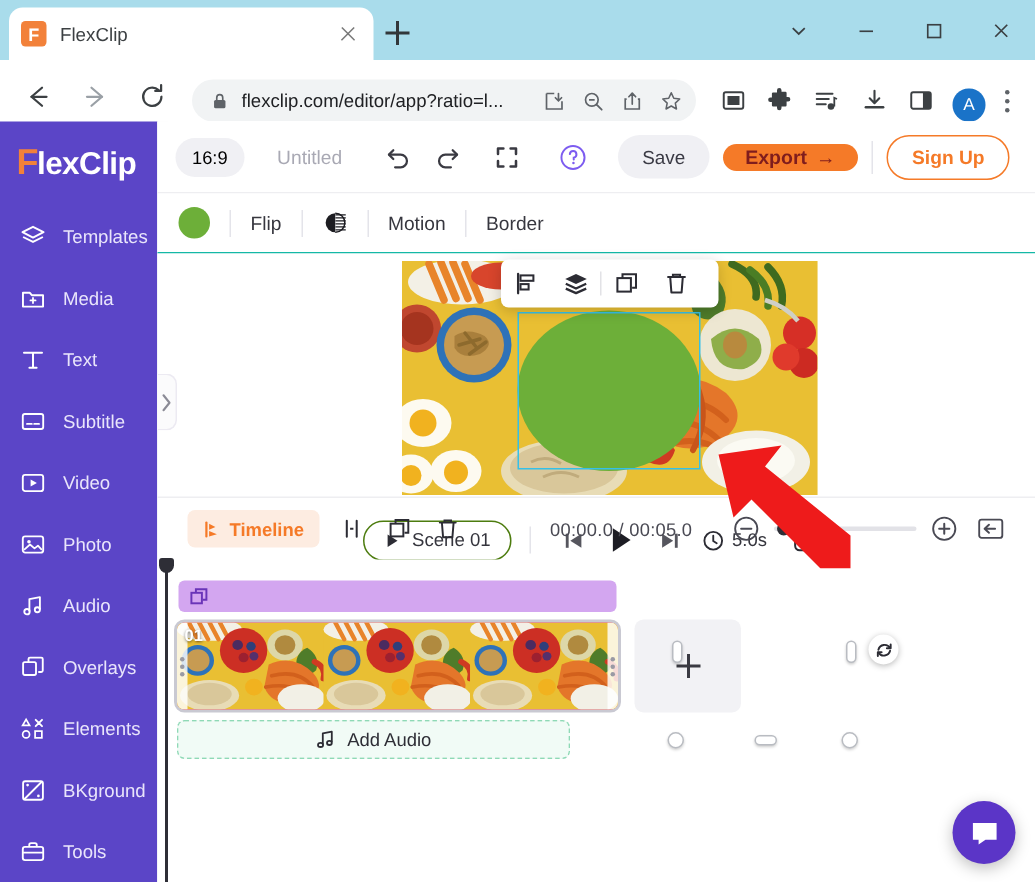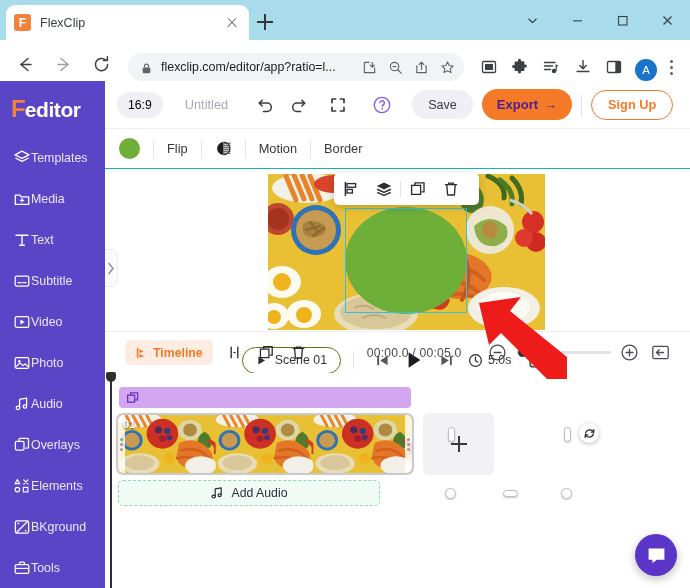--- a/index.html
+++ b/index.html
@@ -84,21 +84,21 @@
   .sidebar {
     position: absolute; left: 0; top: 0; width: 105px; height: 507px;
     background: #5b45c7; color: #fff; overflow: hidden;
   }
   .logo { height: 56px; display: flex; align-items: center; padding-left: 11px; }
   .logo-f {
     font-size: 24px; font-weight: 700; color: #f2813a; line-height: 1; letter-spacing: -1px;
   }
   .logo-rest { font-size: 21px; font-weight: 700; color: #fff; letter-spacing: -0.4px; line-height: 1; }
   .side-item {
-    height: 41px; display: flex; align-items: center; padding-left: 12px; 
+    height: 41px; display: flex; align-items: center; padding-left: 12px; gap: 11px;
   }
   .side-ico { width: 19px; height: 19px; flex: 0 0 auto; display: flex; align-items: center; justify-content: center; }
   .side-label { font-size: 12.4px; color: #e9e5fb; white-space: nowrap; }
 
   .panel-handle {
     position: absolute; left: 105px; top: 168px; width: 13px; height: 38px;
     background: #fbfbfc; border: 1px solid #eceaf2; border-left: none;
     border-radius: 0 7px 7px 0; display: flex; align-items: center; justify-content: center;
     z-index: 6;
   }
@@ -117,22 +117,22 @@
     background: #f0f0f4; border-radius: 13px; height: 26px; padding: 0 11px;
     display: flex; align-items: center; font-size: 12.2px; color: #000000; font-weight: 500;
   }
   .doc-title { margin-left: 22px; font-size: 12.8px; color: #a9a9b4; }
   .tb-act { width: 32px; height: 30px; display: flex; align-items: center; justify-content: center; }
   .save-btn {
     background: #f0f0f4; border-radius: 15px; height: 29px; padding: 0 16px;
     display: flex; align-items: center; font-size: 12.6px; color: #3a3a44;
   }
   .export-btn {
-    background: #f57a28; border-radius: 16px; height: 31px; padding: 0 15px;
-    display: flex; align-items: center; gap: 6px; color: #4c1d95; font-size: 13px; font-weight: 600;
+    background: #f57a28; border-radius: 16px; height: 18px; padding: 0 15px;
+    display: flex; align-items: center; gap: 6px; color: #7f1d1d; font-size: 13px; font-weight: 600;
     margin-left: 9px;
   }
   .vsep { width: 1px; height: 22px; background: #e4e4ea; margin: 0 9px; }
   .signup-btn {
     border: 1.3px solid #f57a28; color: #f57a28; border-radius: 16px; height: 30px;
     padding: 0 16px; display: flex; align-items: center; font-size: 12.8px; font-weight: 600;
   }
 
   .secondrow {
     height: 40px; display: flex; align-items: center; padding: 0 14px;
@@ -374,21 +374,21 @@
         <i></i>
         <i></i>
       </div>
   </div>
 
   <div class="app-body">
 
     <div class="sidebar">
       <div class="logo">
         <span class="logo-f">F</span>
-          <span class="logo-rest">editor</span>
+          <span class="logo-rest">lexClip</span>
       </div>
 
       <div class="side-item">
         <span class="side-ico">
           <svg width="18" height="18" viewBox="0 0 18 18">
               <path d="M9 2.2 16 5.8 9 9.4 2 5.8Z" fill="none" stroke="#fff" stroke-width="1.3" stroke-linejoin="round"></path>
               <path d="M2.4 9 9 12.3 15.6 9" fill="none" stroke="#fff" stroke-width="1.3" stroke-linejoin="round"></path>
             </svg>
         </span>
         <span class="side-label">Templates</span>

